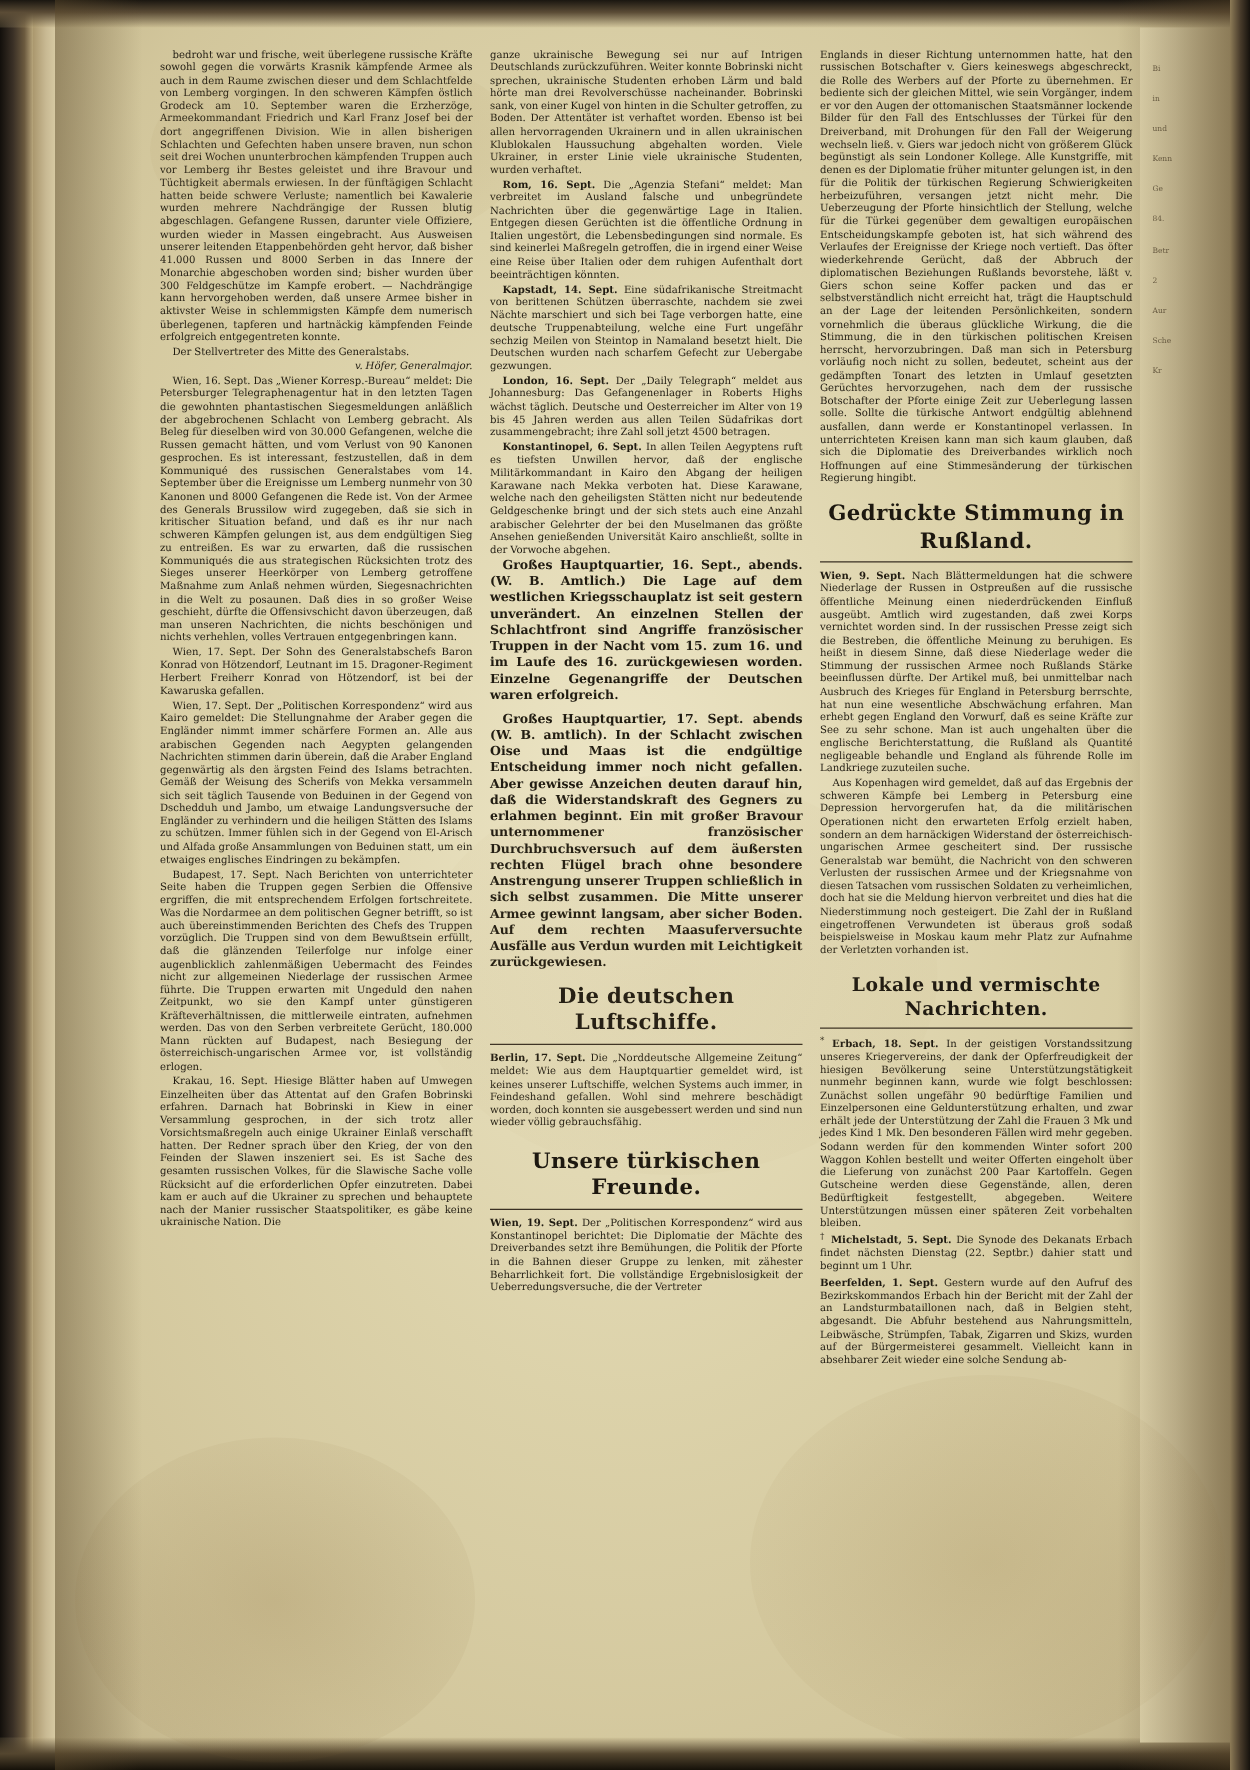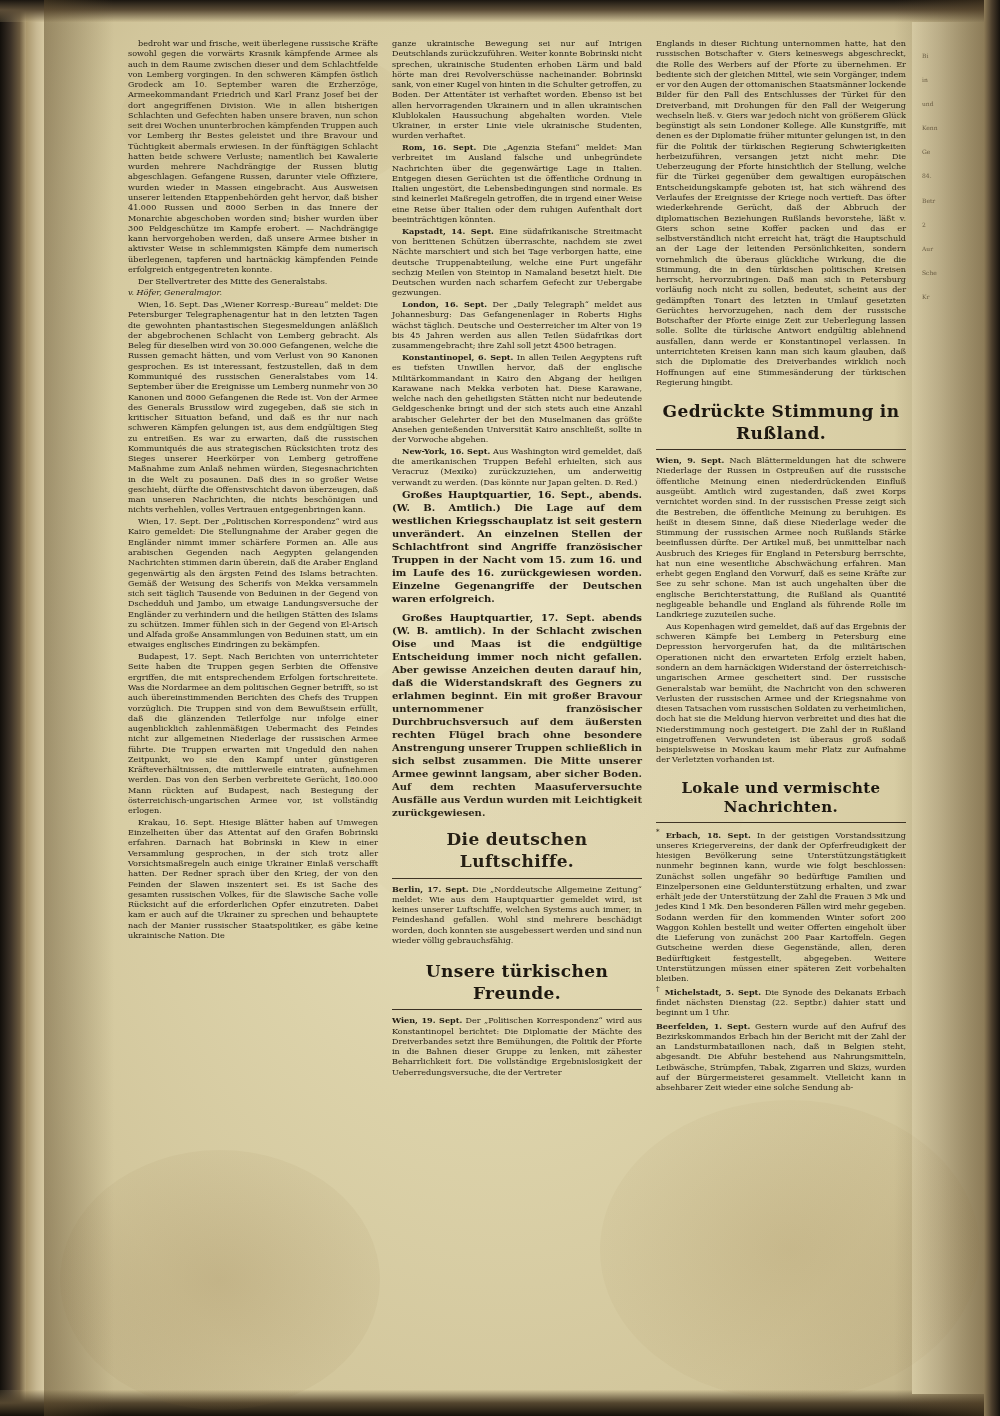--- a/index.html
+++ b/index.html
@@ -124,21 +124,21 @@
   }
   .bold-block {
     font-weight: bold;
     font-size: 10px;
     line-height: 1.3;
   }
   .sig {
     text-align: center;
     font-style: italic;
   }
-  .col p.center { text-indent: 0; text-align: left; }
+  .col p.center { text-indent: 0; text-align: right; }
   .tiny-sup { font-size: 7px; vertical-align: super; }
 </style>
 </head>
 <body>
 
 <div id="page">
 
   <div class="edge-left"></div>
   <div class="edge-left2"></div>
   <div class="edge-top"></div>
@@ -160,20 +160,21 @@
   </div>
 
   <div id="sheet">
     <div class="columns">
 
       <div class="col">
         <p>bedroht war und frische, weit überlegene russische Kräfte sowohl gegen die vorwärts Krasnik kämpfende Armee als auch in dem Raume zwischen dieser und dem Schlachtfelde von Lemberg vorgingen. In den schweren Kämpfen östlich Grodeck am 10. September waren die Erzherzöge, Armeekommandant Friedrich und Karl Franz Josef bei der dort angegriffenen Division. Wie in allen bisherigen Schlachten und Gefechten haben unsere braven, nun schon seit drei Wochen ununterbrochen kämpfenden Truppen auch vor Lemberg ihr Bestes geleistet und ihre Bravour und Tüchtigkeit abermals erwiesen. In der fünftägigen Schlacht hatten beide schwere Verluste; namentlich bei Kawalerie wurden mehrere Nachdrängige der Russen blutig abgeschlagen. Gefangene Russen, darunter viele Offiziere, wurden wieder in Massen eingebracht. Aus Ausweisen unserer leitenden Etappenbehörden geht hervor, daß bisher 41.000 Russen und 8000 Serben in das Innere der Monarchie abgeschoben worden sind; bisher wurden über 300 Feldgeschütze im Kampfe erobert. — Nachdrängige kann hervorgehoben werden, daß unsere Armee bisher in aktivster Weise in schlemmigsten Kämpfe dem numerisch überlegenen, tapferen und hartnäckig kämpfenden Feinde erfolgreich entgegentreten konnte.</p>
         <p class="noind" style="text-indent:10px">Der Stellvertreter des Mitte des Generalstabs.</p>
         <p class="center sig">v. Höfer, Generalmajor.</p>
         <p>Wien, 16. Sept. Das „Wiener Korresp.-Bureau“ meldet: Die Petersburger Telegraphenagentur hat in den letzten Tagen die gewohnten phantastischen Siegesmeldungen anläßlich der abgebrochenen Schlacht von Lemberg gebracht. Als Beleg für dieselben wird von 30.000 Gefangenen, welche die Russen gemacht hätten, und vom Verlust von 90 Kanonen gesprochen. Es ist interessant, festzustellen, daß in dem Kommuniqué des russischen Generalstabes vom 14. September über die Ereignisse um Lemberg nunmehr von 30 Kanonen und 8000 Gefangenen die Rede ist. Von der Armee des Generals Brussilow wird zugegeben, daß sie sich in kritischer Situation befand, und daß es ihr nur nach schweren Kämpfen gelungen ist, aus dem endgültigen Sieg zu entreißen. Es war zu erwarten, daß die russischen Kommuniqués die aus strategischen Rücksichten trotz des Sieges unserer Heerkörper von Lemberg getroffene Maßnahme zum Anlaß nehmen würden, Siegesnachrichten in die Welt zu posaunen. Daß dies in so großer Weise geschieht, dürfte die Offensivschicht davon überzeugen, daß man unseren Nachrichten, die nichts beschönigen und nichts verhehlen, volles Vertrauen entgegenbringen kann.</p>
+        <p>Wien, 17. Sept. Der Sohn des Generalstabschefs Baron Konrad von Hötzendorf, Leutnant im 15. Dragoner-Regiment Herbert Freiherr Konrad von Hötzendorf, ist bei der Kawaruska gefallen.</p>
         <p>Wien, 17. Sept. Der „Politischen Korrespondenz“ wird aus Kairo gemeldet: Die Stellungnahme der Araber gegen die Engländer nimmt immer schärfere Formen an. Alle aus arabischen Gegenden nach Aegypten gelangenden Nachrichten stimmen darin überein, daß die Araber England gegenwärtig als den ärgsten Feind des Islams betrachten. Gemäß der Weisung des Scherifs von Mekka versammeln sich seit täglich Tausende von Beduinen in der Gegend von Dschedduh und Jambo, um etwaige Landungsversuche der Engländer zu verhindern und die heiligen Stätten des Islams zu schützen. Immer fühlen sich in der Gegend von El-Arisch und Alfada große Ansammlungen von Beduinen statt, um ein etwaiges englisches Eindringen zu bekämpfen.</p>
         <p>Budapest, 17. Sept. Nach Berichten von unterrichteter Seite haben die Truppen gegen Serbien die Offensive ergriffen, die mit entsprechendem Erfolgen fortschreitete. Was die Nordarmee an dem politischen Gegner betrifft, so ist auch übereinstimmenden Berichten des Chefs des Truppen vorzüglich. Die Truppen sind von dem Bewußtsein erfüllt, daß die glänzenden Teilerfolge nur infolge einer augenblicklich zahlenmäßigen Uebermacht des Feindes nicht zur allgemeinen Niederlage der russischen Armee führte. Die Truppen erwarten mit Ungeduld den nahen Zeitpunkt, wo sie den Kampf unter günstigeren Kräfteverhältnissen, die mittlerweile eintraten, aufnehmen werden. Das von den Serben verbreitete Gerücht, 180.000 Mann rückten auf Budapest, nach Besiegung der österreichisch-ungarischen Armee vor, ist vollständig erlogen.</p>
         <p>Krakau, 16. Sept. Hiesige Blätter haben auf Umwegen Einzelheiten über das Attentat auf den Grafen Bobrinski erfahren. Darnach hat Bobrinski in Kiew in einer Versammlung gesprochen, in der sich trotz aller Vorsichtsmaßregeln auch einige Ukrainer Einlaß verschafft hatten. Der Redner sprach über den Krieg, der von den Feinden der Slawen inszeniert sei. Es ist Sache des gesamten russischen Volkes, für die Slawische Sache volle Rücksicht auf die erforderlichen Opfer einzutreten. Dabei kam er auch auf die Ukrainer zu sprechen und behauptete nach der Manier russischer Staatspolitiker, es gäbe keine ukrainische Nation. Die</p>
       </div>
 
       <div class="col">
         <p class="noind">ganze ukrainische Bewegung sei nur auf Intrigen Deutschlands zurückzuführen. Weiter konnte Bobrinski nicht sprechen, ukrainische Studenten erhoben Lärm und bald hörte man drei Revolverschüsse nacheinander. Bobrinski sank, von einer Kugel von hinten in die Schulter getroffen, zu Boden. Der Attentäter ist verhaftet worden. Ebenso ist bei allen hervorragenden Ukrainern und in allen ukrainischen Klublokalen Haussuchung abgehalten worden. Viele Ukrainer, in erster Linie viele ukrainische Studenten, wurden verhaftet.</p>
 
         <p>
           <span class="lead">Rom, 16. Sept.</span>
@@ -189,24 +190,20 @@
         <p>
           <span class="lead">London, 16. Sept.</span>
           <span>Der „Daily Telegraph“ meldet aus Johannesburg: Das Gefangenenlager in Roberts Highs wächst täglich. Deutsche und Oesterreicher im Alter von 19 bis 45 Jahren werden aus allen Teilen Südafrikas dort zusammengebracht; ihre Zahl soll jetzt 4500 betragen.</span>
         </p>
 
         <p>
           <span class="lead">Konstantinopel, 6. Sept.</span>
           <span>In allen Teilen Aegyptens ruft es tiefsten Unwillen hervor, daß der englische Militärkommandant in Kairo den Abgang der heiligen Karawane nach Mekka verboten hat. Diese Karawane, welche nach den geheiligsten Stätten nicht nur bedeutende Geldgeschenke bringt und der sich stets auch eine Anzahl arabischer Gelehrter der bei den Muselmanen das größte Ansehen genießenden Universität Kairo anschließt, sollte in der Vorwoche abgehen.</span>
         </p>
 
-        <p>
-          <span class="lead">New-York, 16. Sept.</span>
-          <span>Aus Washington wird gemeldet, daß die amerikanischen Truppen Befehl erhielten, sich aus Veracruz (Mexiko) zurückzuziehen, um anderweitig verwandt zu werden. (Das könnte nur Japan gelten. D. Red.)</span>
-        </p>
 
         <p class="bold-block">
           <span>Großes Hauptquartier, 16. Sept., abends. (W. B. Amtlich.)</span>
           <span>Die Lage auf dem westlichen Kriegsschauplatz ist seit gestern unverändert. An einzelnen Stellen der Schlachtfront sind Angriffe französischer Truppen in der Nacht vom 15. zum 16. und im Laufe des 16. zurückgewiesen worden. Einzelne Gegenangriffe der Deutschen waren erfolgreich.</span>
         </p>
 
         <p class="bold-block" style="margin-top:6px">
           <span>Großes Hauptquartier, 17. Sept. abends (W. B. amtlich).</span>
           <span>In der Schlacht zwischen Oise und Maas ist die endgültige Entscheidung immer noch nicht gefallen. Aber gewisse Anzeichen deuten darauf hin, daß die Widerstandskraft des Gegners zu erlahmen beginnt. Ein mit großer Bravour unternommener französischer Durchbruchsversuch auf dem äußersten rechten Flügel brach ohne besondere Anstrengung unserer Truppen schließlich in sich selbst zusammen. Die Mitte unserer Armee gewinnt langsam, aber sicher Boden. Auf dem rechten Maasuferversuchte Ausfälle aus Verdun wurden mit Leichtigkeit zurückgewiesen.</span>
         </p>

